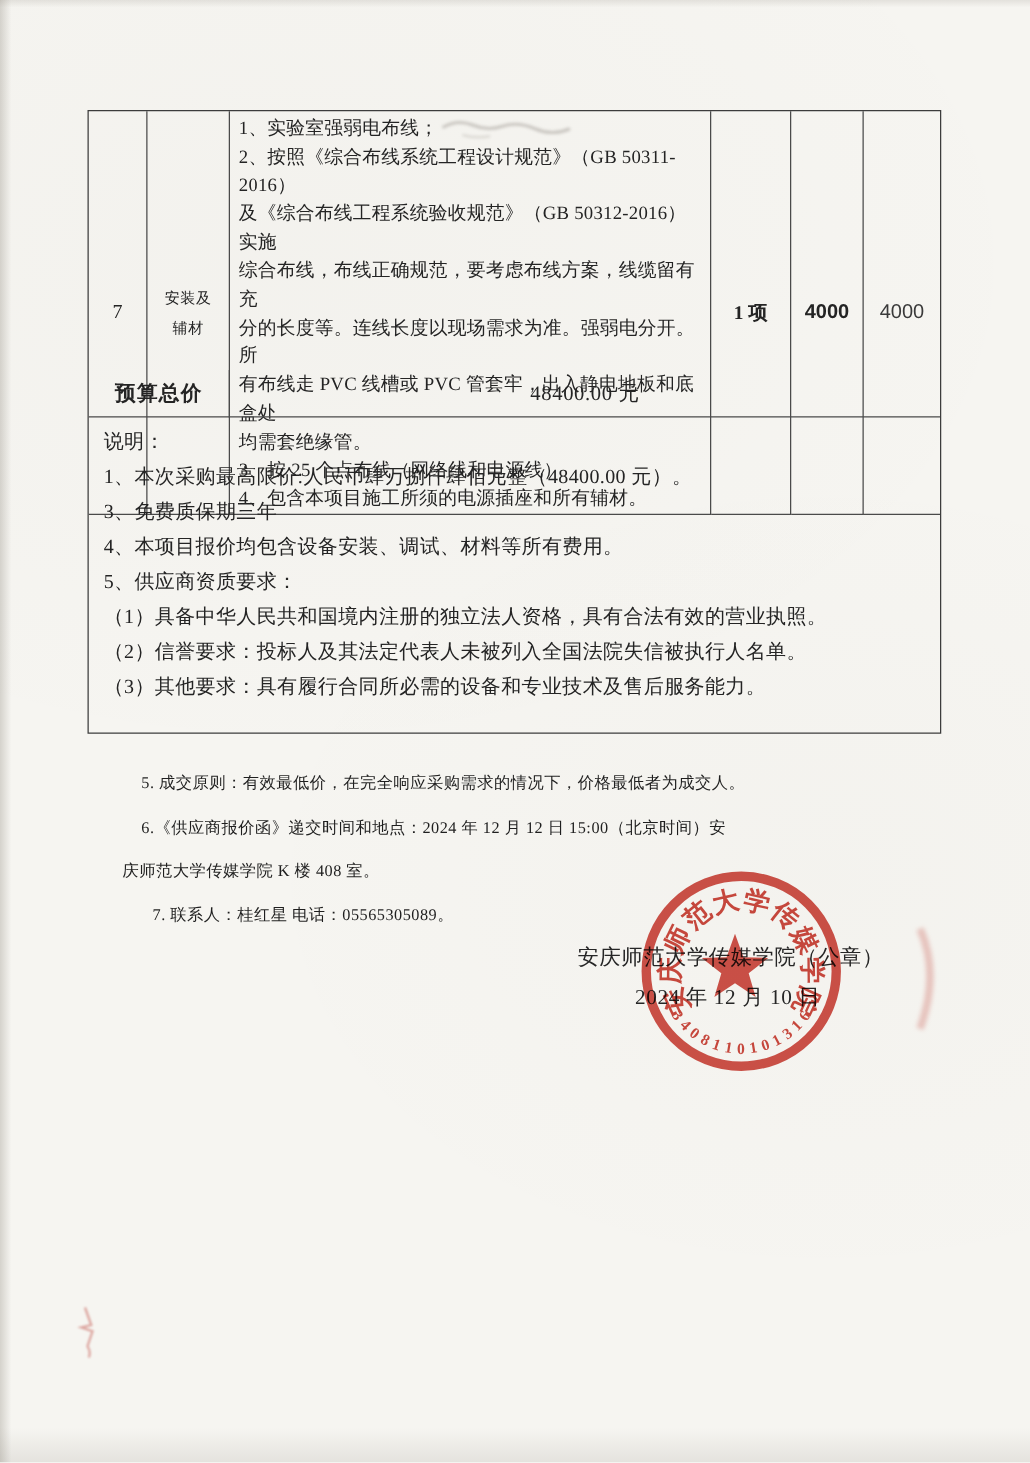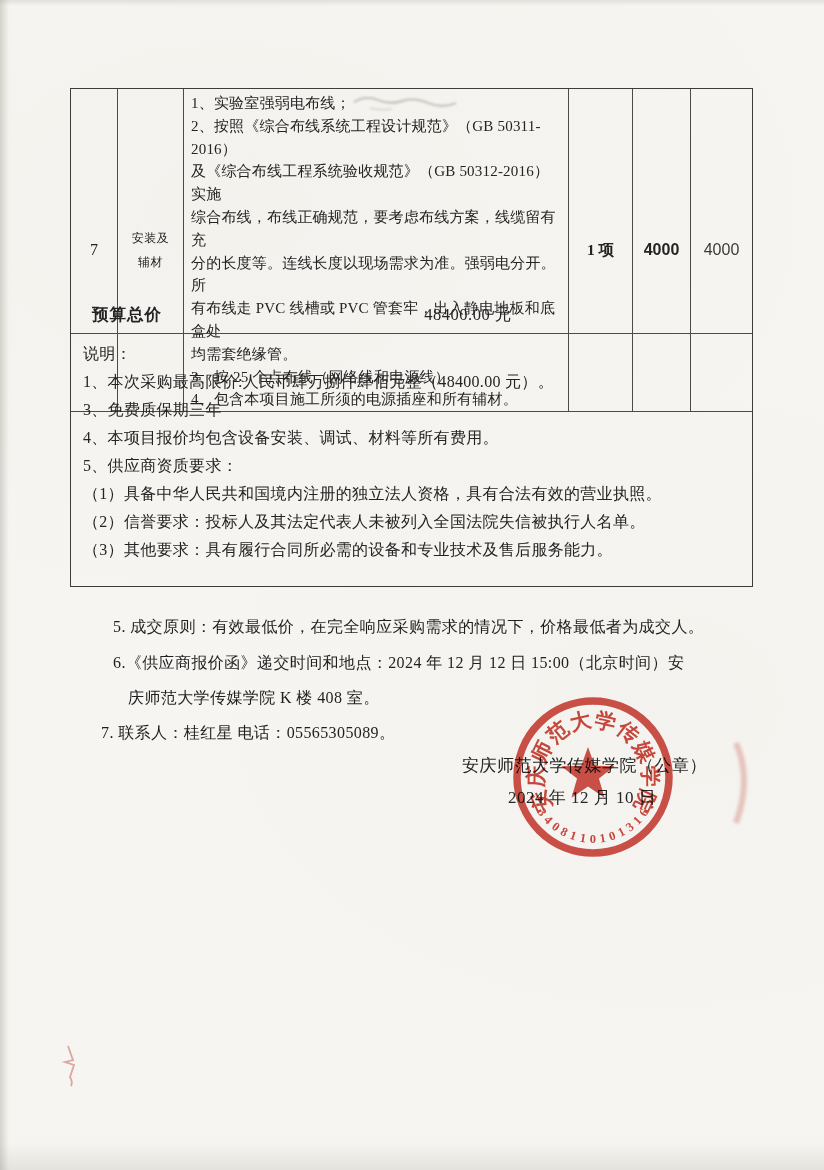--- a/index.html
+++ b/index.html
@@ -33,21 +33,21 @@
   .cell-total{font-size:16px;color:#3a3a3a;font-family:"Liberation Sans","DejaVu Sans",sans-serif;}
   .budget{display:grid;grid-template-columns:113px 568px;height:38px;}
   .budget .cell{border-right:1.2px solid #4a4a4a;border-bottom:1.2px solid #4a4a4a;box-sizing:border-box;text-align:center;}
   .budget .cell:last-child{border-right:none;}
   .budget-label{font-size:16.5px;font-weight:700;letter-spacing:1px;}
   .budget-value{font-size:16.5px;letter-spacing:.5px;}
   .notes{height:252px;padding:6px 8px 0 12px;box-sizing:border-box;font-size:16px;letter-spacing:.3px;}
   .note-line{height:28px;line-height:28px;white-space:nowrap;}
 
   
-  .term{position:absolute;font-size:16px;letter-spacing:.4px;white-space:nowrap;color:#1f1f1f;}
+  .term{position:absolute;font-size:13px;letter-spacing:.4px;white-space:nowrap;color:#1f1f1f;}
   .u{text-underline-offset:3px;}
 
   
   .sig{position:absolute;font-size:17px;letter-spacing:.5px;white-space:nowrap;color:#262626;}
   #official-seal{position:absolute;left:491px;top:675px;width:204px;height:204px;
     mix-blend-mode:multiply;opacity:.9;}
   #official-seal svg{filter:blur(.35px);}
   #official-seal text{font-family:"Liberation Serif","DejaVu Serif",serif;font-weight:bold;}
   .seal-char{font-size:21px;}
   .seal-digit{font-size:12.5px;letter-spacing:.5px;}
@@ -92,23 +92,23 @@
     <div class="note-line">（1）具备中华人民共和国境内注册的独立法人资格，具有合法有效的营业执照。</div>
     <div class="note-line">（2）信誉要求：投标人及其法定代表人未被列入全国法院失信被执行人名单。</div>
     <div class="note-line">（3）其他要求：具有履行合同所必需的设备和专业技术及售后服务能力。</div>
   </div>
 </div>
 
 <div class="term" style="left:113px;top:617px;">5. 成交原则：有效最低价，在完全响应采购需求的情况下，价格最低者为成交人。</div>
 
 <div class="term" style="left:113px;top:653px;"><span>6.《供应商报价函》递交时间和地点：</span><span class="u">2024</span><span> 年 </span><span class="u">12</span><span> 月 </span><span class="u">12</span><span> 日 </span><span class="u">15:00</span><span>（北京时间）安</span></div>
 
-<div class="term" style="left:98px;top:688px;margin-left:30px;">庆师范大学传媒学院 K 楼 408 室。</div>
+<div class="term" style="left:98px;top:688px;">庆师范大学传媒学院 K 楼 408 室。</div>
 
-<div class="term" style="left:101px;top:723px;"><span>7. 联系人：</span><span class="u">桂红星</span><span> 电话：</span><span class="u">05565305089。</span></div>
+<div class="term" style="left:122px;top:723px;"><span>7. 联系人：</span><span class="u">桂红星</span><span> 电话：</span><span class="u">05565305089。</span></div>
 
 <div class="sig" style="left:462px;top:754px;">安庆师范大学传媒学院（公章）</div>
 <div class="sig" style="left:508px;top:786px;">2024 年 12 月 10 日</div>
 
 <div id="official-seal" style="color: rgb(201, 54, 43);">
   <svg viewBox="-102 -102 204 204" width="204" height="204">
     <circle cx="0" cy="0" r="76" fill="none" stroke="currentColor" stroke-width="7.5" opacity="0.95"></circle>
     <path fill="currentColor" opacity="0.95" transform="translate(-5,-2)" d="M0,-28 L-6.76,-9.3 L-26.6,-8.65 L-10.94,3.55 L-16.5,22.65 L0,11.5 L16.5,22.65 L10.94,3.55 L26.6,-8.65 L6.76,-9.3 Z"></path>
     <g id="seal-arc" fill="currentColor">
         <text transform="rotate(-115)" x="0" y="-50" text-anchor="middle" class="seal-char">安</text>

